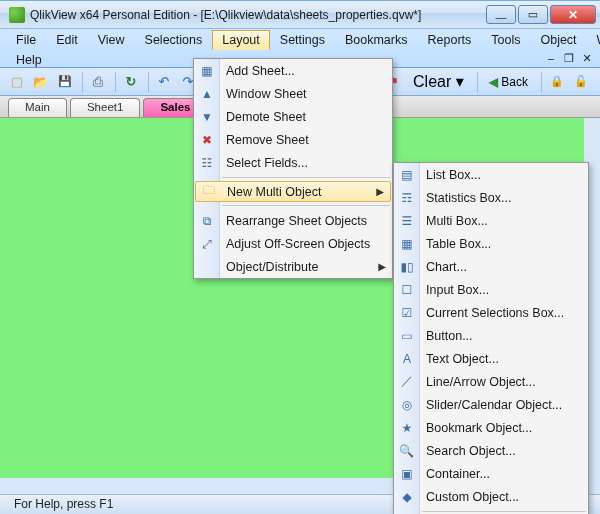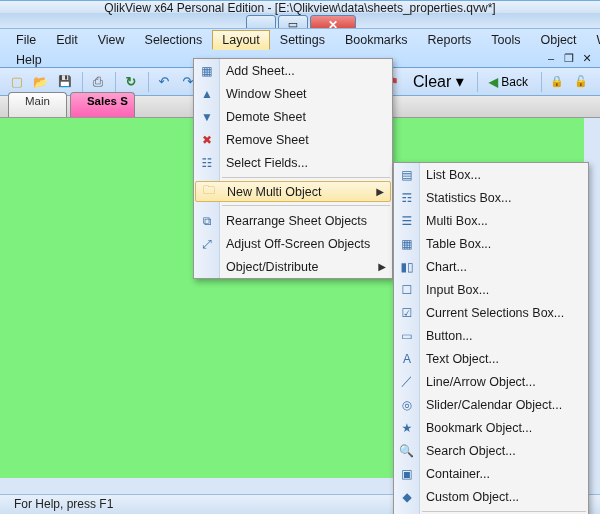--- a/index.html
+++ b/index.html
@@ -1,19 +1,19 @@
 <!DOCTYPE html>
 <html><head>
 <meta charset="utf-8">
 <style>
   * { box-sizing: border-box; margin: 0; padding: 0; font-family: "Segoe UI", Tahoma, sans-serif; }
   body { width: 600px; height: 514px; overflow: hidden; background: #fff; }
 
   
-  .titlebar { height: 28px; background: linear-gradient(to bottom, #e8f0fa 0%, #d2e3f6 45%, #bcd6f0 46%, #d8e8f9 100%); display: flex; align-items: center; padding: 0 4px; border-top: 1px solid #6faee0; flex-direction: column; }
+  .titlebar { height: 28px; background: linear-gradient(to bottom, #e8f0fa 0%, #d2e3f6 45%, #bcd6f0 46%, #d8e8f9 100%); display: flex; align-items: center; padding: 0 4px; border-top: 1px solid #6faee0; }
   .titlebar .appicon { width: 16px; height: 16px; margin: 0 5px; background: radial-gradient(circle at 30% 30%, #7ad24c, #3a8f1c); border-radius: 2px; }
   .titlebar .title { font-size: 12px; color: #1a1a1a; flex: 1; }
   .winbtns { display: flex; gap: 0; }
   .winbtn { width: 30px; height: 19px; border: 1px solid #5a86b6; border-radius: 3px; margin-left: 2px; display: flex; align-items: center; justify-content: center; font-size: 12px; }
   .winbtn.min, .winbtn.max { background: linear-gradient(to bottom,#e2eefb,#b9d6f1); color:#2b2b2b;}
   .winbtn.close { width: 46px; background: linear-gradient(to bottom,#f08d8d,#d33a2c); color:#fff; font-weight:bold;}
   .winbtn.min::before { content:"—"; font-size:11px; position:relative; top:2px;}
   .winbtn.max::before { content:"▭"; font-size:11px;}
   .winbtn.close::before { content:"✕"; font-size:12px;}
 
@@ -39,21 +39,21 @@
   .icon-print::before{content:"⎙";color:#555;}
   .icon-reload::before{content:"↻";color:#2f7f2f;font-weight:bold;}
   .icon-undo::before{content:"↶";color:#2a6fb5;}
   .icon-redo::before{content:"↷";color:#2a6fb5;}
   .icon-lock::before{content:"🔒";font-size:11px;}
   .icon-unlock::before{content:"🔓";font-size:11px;}
   .icon-flag::before{content:"⚑";color:#d44;}
 
   
   .sheettabs { height:22px; background:linear-gradient(to bottom,#e9e9e9,#d3d3d3); border-bottom:1px solid #999; display:flex; align-items:flex-end; padding-left:8px;}
-  .tab { height:25px; padding:2px 16px 9px 16px; font-size:11.5px; border:1px solid #888; border-bottom:none; border-radius:4px 4px 0 0; margin-right:3px; background:linear-gradient(to bottom,#fdfdfd,#e5e5e5); color:#333;}
+  .tab { height:19px; padding:2px 16px 9px 16px; font-size:11.5px; border:1px solid #888; border-bottom:none; border-radius:4px 4px 0 0; margin-right:3px; background:linear-gradient(to bottom,#fdfdfd,#e5e5e5); color:#333;}
   .tab.sales { background:linear-gradient(to bottom,#ff9ed0,#ff62b4); color:#000; font-weight:bold; padding-right:6px;}
 
   
   .docarea { position:relative; height: calc(514px - 28px - 40px - 28px - 22px - 20px); background:#7df07d;}
   .docborder { position:absolute; inset:0; border-right:16px solid #d8e6f7; border-bottom:16px solid #d8e6f7;}
 
   
   .statusbar { height:20px; background:linear-gradient(to bottom,#e7f0fb,#cfe0f3); border-top:1px solid #9cbde0; font-size:12px; padding:2px 14px; color:#222;}
 
   
@@ -126,20 +126,21 @@
     <div class="tsep"></div>
     <div class="tbtn back"><span style="color:#2f8f2f;font-weight:bold">◀</span>&nbsp;<span>Back</span></div>
     <div class="tsep"></div>
     <div class="tbtn icon-lock"></div>
     <div class="tbtn icon-unlock"></div>
   </div>
 </div>
 
 <div class="sheettabs">
   <div class="tab">Main</div>
+  <div class="tab">Sheet1</div>
   <div class="tab sales">Sales S</div>
 </div>
 
 <div class="docarea">
   <div class="docborder"></div>
 </div>
 
 <div class="statusbar">
   <span>For Help, press F1</span>
 </div>

